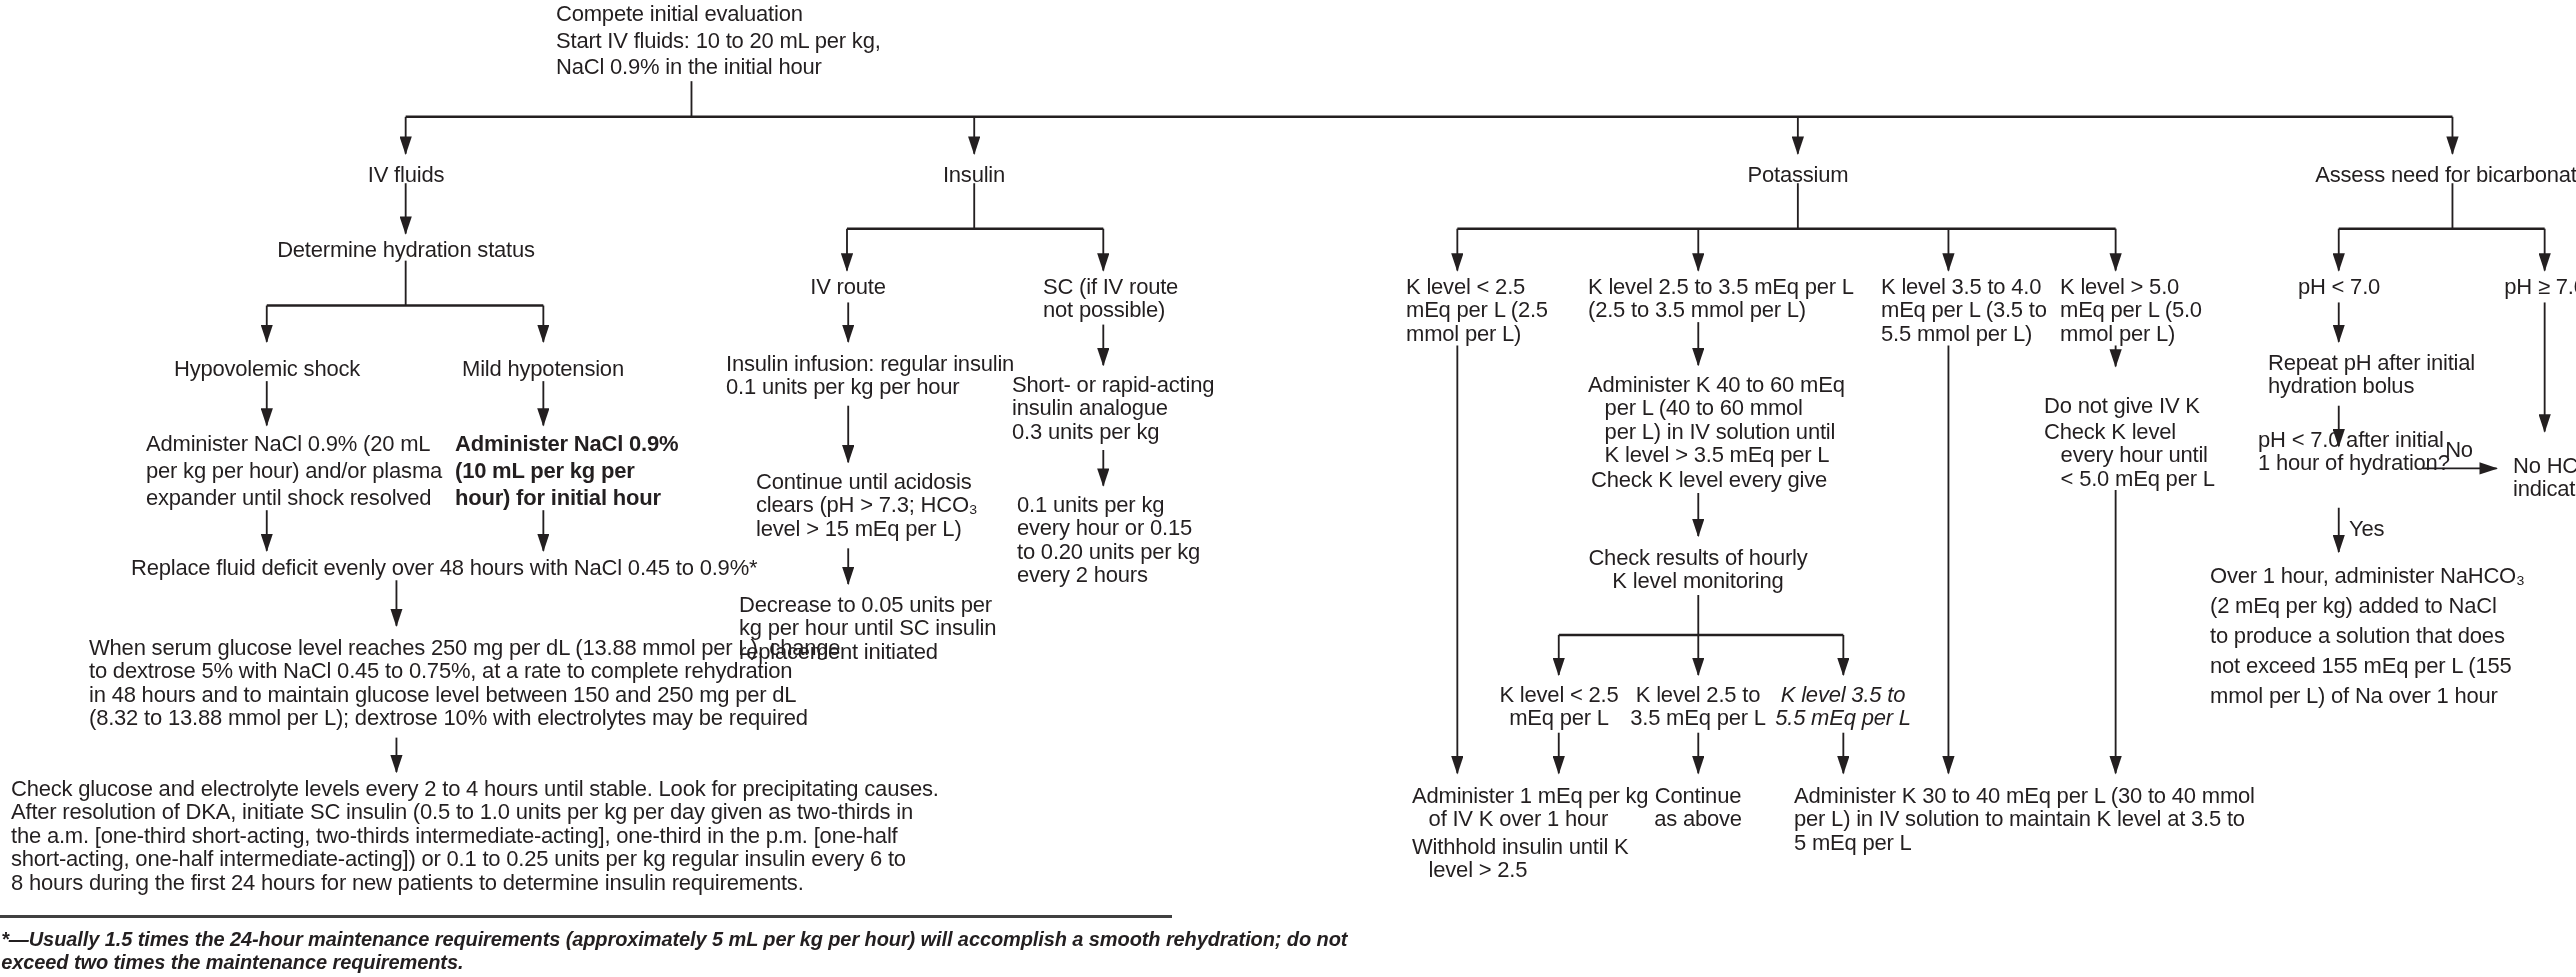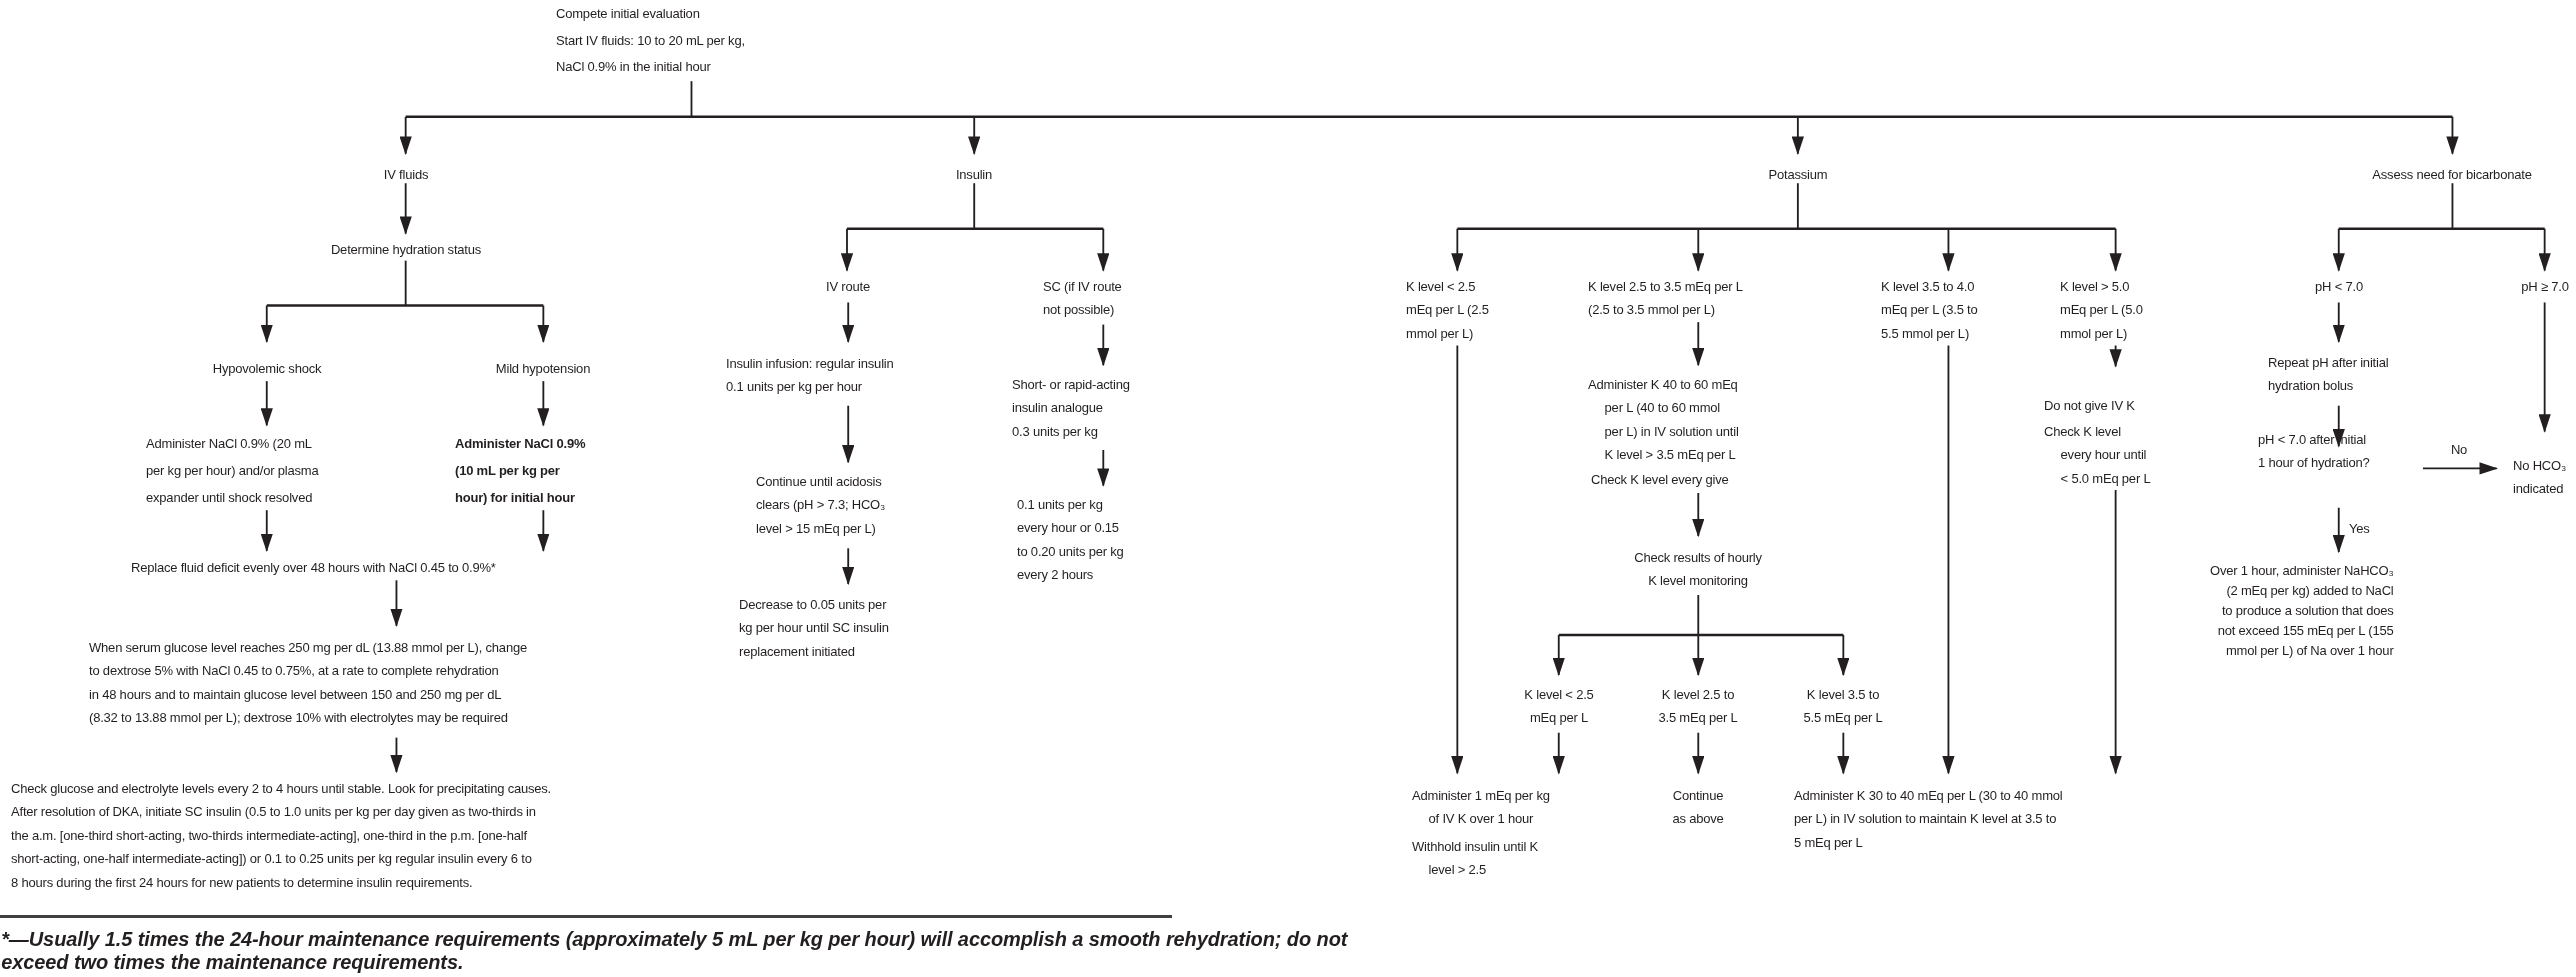--- a/index.html
+++ b/index.html
@@ -10,29 +10,29 @@
     font-family:"Liberation Sans","DejaVu Sans",sans-serif;
     color:#231f20;
     overflow:hidden;
   }
   #edges{position:absolute;left:0;top:0;width:2576px;height:978px;}
   #edges line{stroke:#231f20;}
   #edges line.v{stroke-width:3px;}
   #edges line.h{stroke-width:4px;}
   .n{
     position:absolute;
-    font-size:13px;
+    font-size:22px;
     line-height:23.4px;
     letter-spacing:-0.2px;
     white-space:pre;
     text-align:left;
   }
   .c{transform:translateX(-50%);text-align:center;}
   .hang{padding-left:16.6px;text-indent:-16.6px;}
-  .lh42{line-height:20px;text-align:right;}
+  .lh42{line-height:30px;}
   .lh43{line-height:26.4px;}
   .lh44{line-height:27px;}
   .rule{
     position:absolute;left:0;top:915px;width:1172px;height:3.1px;
     background:#404040;
   }
   .footnote{
     position:absolute;left:1.2px;top:928px;
     font-size:20px;line-height:23.4px;font-style:italic;
     white-space:pre;letter-spacing:-0.1px;font-weight:bold;
@@ -174,21 +174,21 @@
 per L (40 to 60 mmol
 per L) in IV solution until
 K level &gt; 3.5 mEq per L</div>
   <div class="n" style="left:1591px;top:468px;">Check K level every give</div>
   <div class="n c" style="left:1698px;top:546px;">Check results of hourly
 K level monitoring</div>
   <div class="n c" style="left:1559px;top:683px;">K level &lt; 2.5
 mEq per L</div>
   <div class="n c" style="left:1698px;top:683px;">K level 2.5 to
 3.5 mEq per L</div>
-  <div class="n c" style="left:1843px;top:683px;">K level 3.5 to
+  <div class="n c" style="left:1843px;top:683px;font-style:italic;">K level 3.5 to
 5.5 mEq per L</div>
   <div class="n hang" style="left:1412px;top:784px;">Administer 1 mEq per kg
 of IV K over 1 hour</div>
   <div class="n hang" style="left:1412px;top:835px;">Withhold insulin until K
 level &gt; 2.5</div>
   <div class="n c" style="left:1698px;top:784px;">Continue
 as above</div>
   <div class="n" style="left:1794px;top:784px;">Administer K 30 to 40 mEq per L (30 to 40 mmol
 per L) in IV solution to maintain K level at 3.5 to
 5 mEq per L</div>

